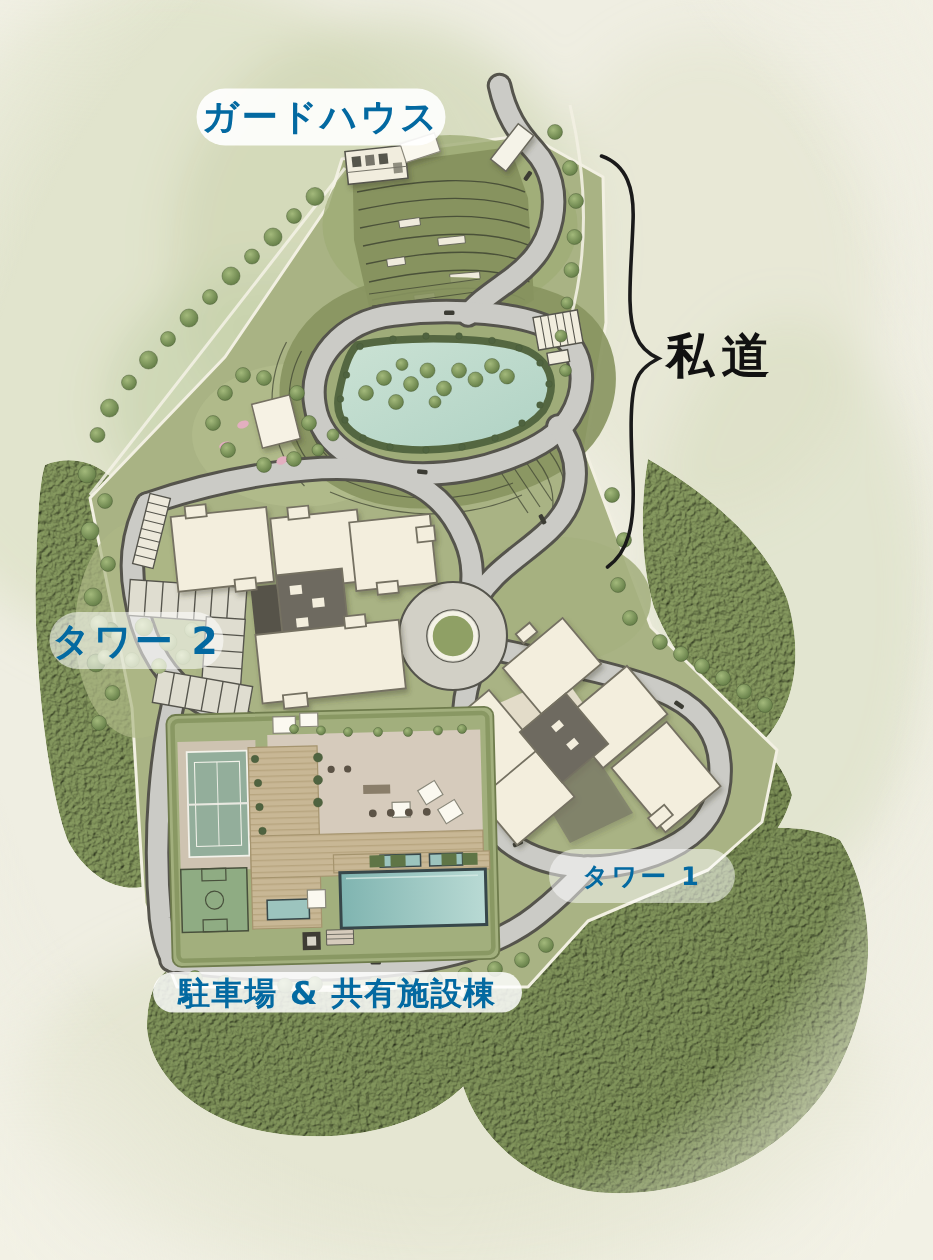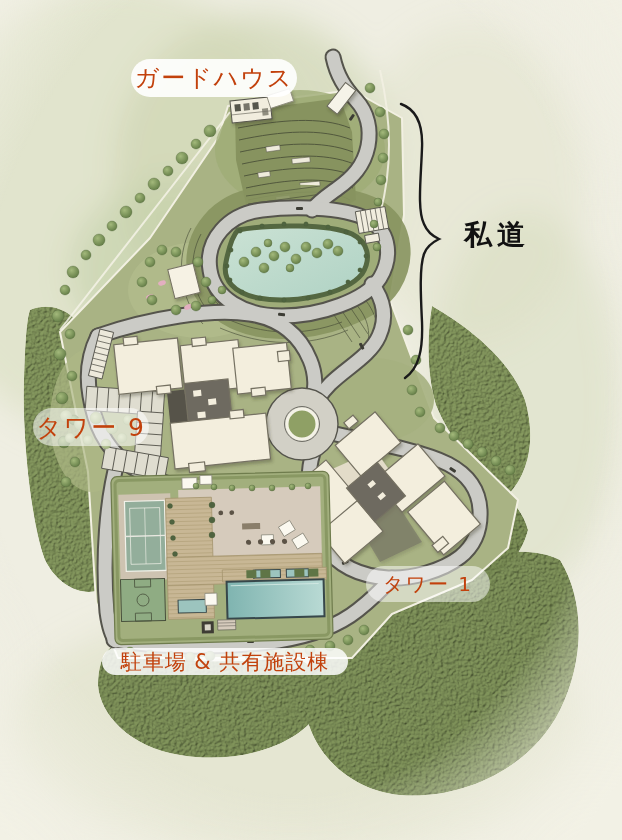--- a/index.html
+++ b/index.html
@@ -1,20 +1,20 @@
 <!DOCTYPE html>
 <html><head>
 <meta charset="utf-8">
 <style>
   html,body{margin:0;padding:0;background:#e9e8db;}
   #stage{position:relative;width:622px;height:840px;overflow:hidden;
          background:#EFEEE2;font-family:"DejaVu Sans",sans-serif;}
   #plan-svg{position:absolute;left:0;top:0;}
   .pill{position:absolute;display:flex;align-items:center;justify-content:center;
-        border-radius:20px;font-weight:normal;color:#c2410c;letter-spacing:2px;
+        border-radius:20px;font-weight:bold;color:#0369a1;letter-spacing:2px;
         font-family:"DejaVu Sans",sans-serif;white-space:nowrap;}
   .plain-label{position:absolute;font-weight:bold;color:#111;
         font-family:"DejaVu Sans",sans-serif;letter-spacing:5px;}
 </style>
 </head>
 <body>
 
 <div id="stage">
 <svg id="plan-svg" width="622" height="840" viewBox="0 0 622 840">
   <defs>
@@ -434,17 +434,17 @@
         <circle cx="227" cy="266" r="2.2" fill="#4F6340" stroke="#465933" stroke-opacity="0.5" stroke-width="0.6"></circle>
         <circle cx="231" cy="250" r="2.2" fill="#4F6340" stroke="#465933" stroke-opacity="0.5" stroke-width="0.6"></circle>
       </g>
 
   <rect width="622" height="840" fill="url(#vign)"></rect>
 
   <path d="M401,104 C418,110 423,126 422,148 C421,178 417,210 424,224 Q428,234 439,239 Q427,245 424,254 C419,268 421,300 422,322 C423,350 419,368 405,378" fill="none" stroke="#1A1A1A" stroke-width="2.4" stroke-linecap="round"></path>
 </svg>
 
 <div class="pill" style="left:131px;top:59px;width:166px;height:38px;background:rgba(255,255,255,0.9);font-size:24px;">ガードハウス</div>
-<div class="plain-label" style="left:464px;top:216px;font-size:28px;">私道</div>
-<div class="pill" style="left:33px;top:408px;width:116px;height:38px;background:rgba(255,255,255,0.55);font-size:25px;">タワー 9</div>
-<div class="pill" style="left:366px;top:566px;width:124px;height:36px;background:rgba(255,255,255,0.5);font-size:20px;">タワー 1</div>
+<div class="plain-label" style="left:444px;top:216px;font-size:32px;">私道</div>
+<div class="pill" style="left:33px;top:408px;width:116px;height:38px;background:rgba(255,255,255,0.55);font-size:25px;">タワー 2</div>
+<div class="pill" style="left:366px;top:566px;width:124px;height:36px;background:rgba(255,255,255,0.5);font-size:17px;">タワー 1</div>
 <div class="pill" style="left:102px;top:648px;width:246px;height:27px;background:rgba(255,255,255,0.84);font-size:21px;letter-spacing:1px;">駐車場 &amp; 共有施設棟</div>
 </div>
 
 </body></html>

